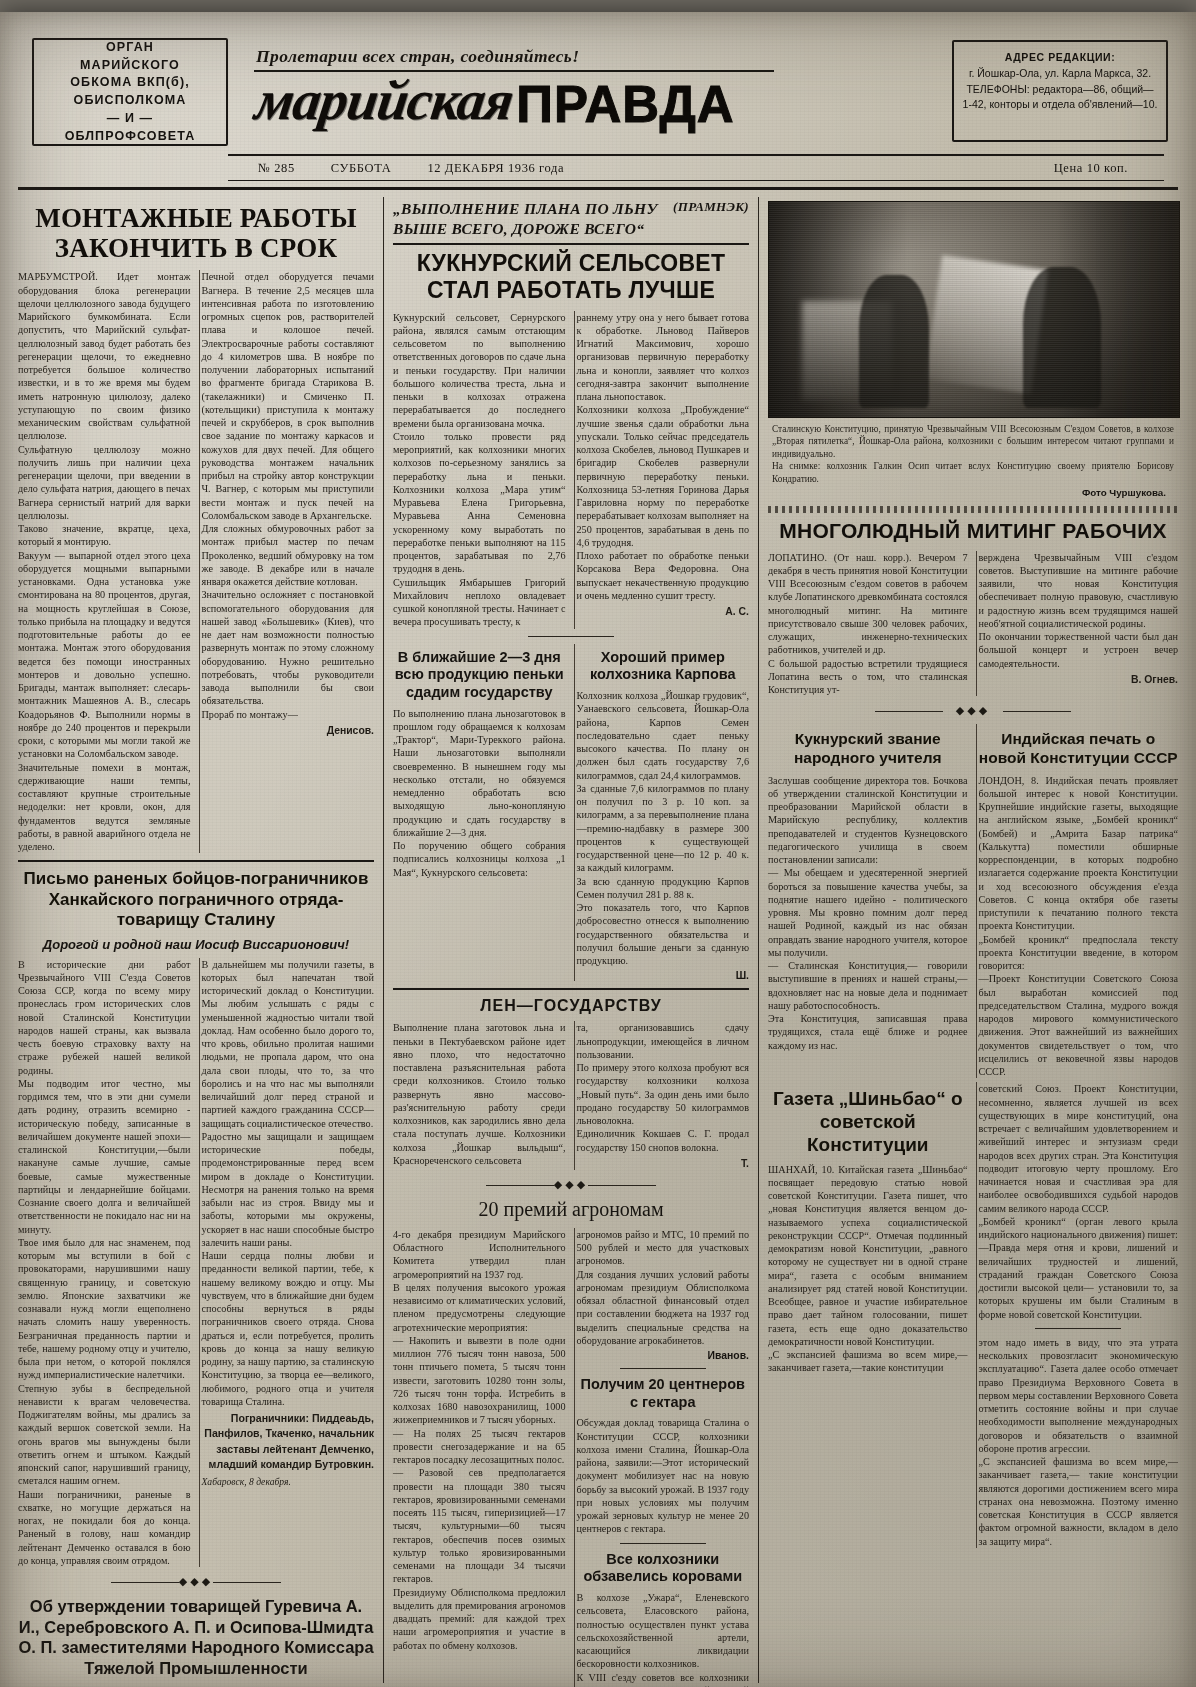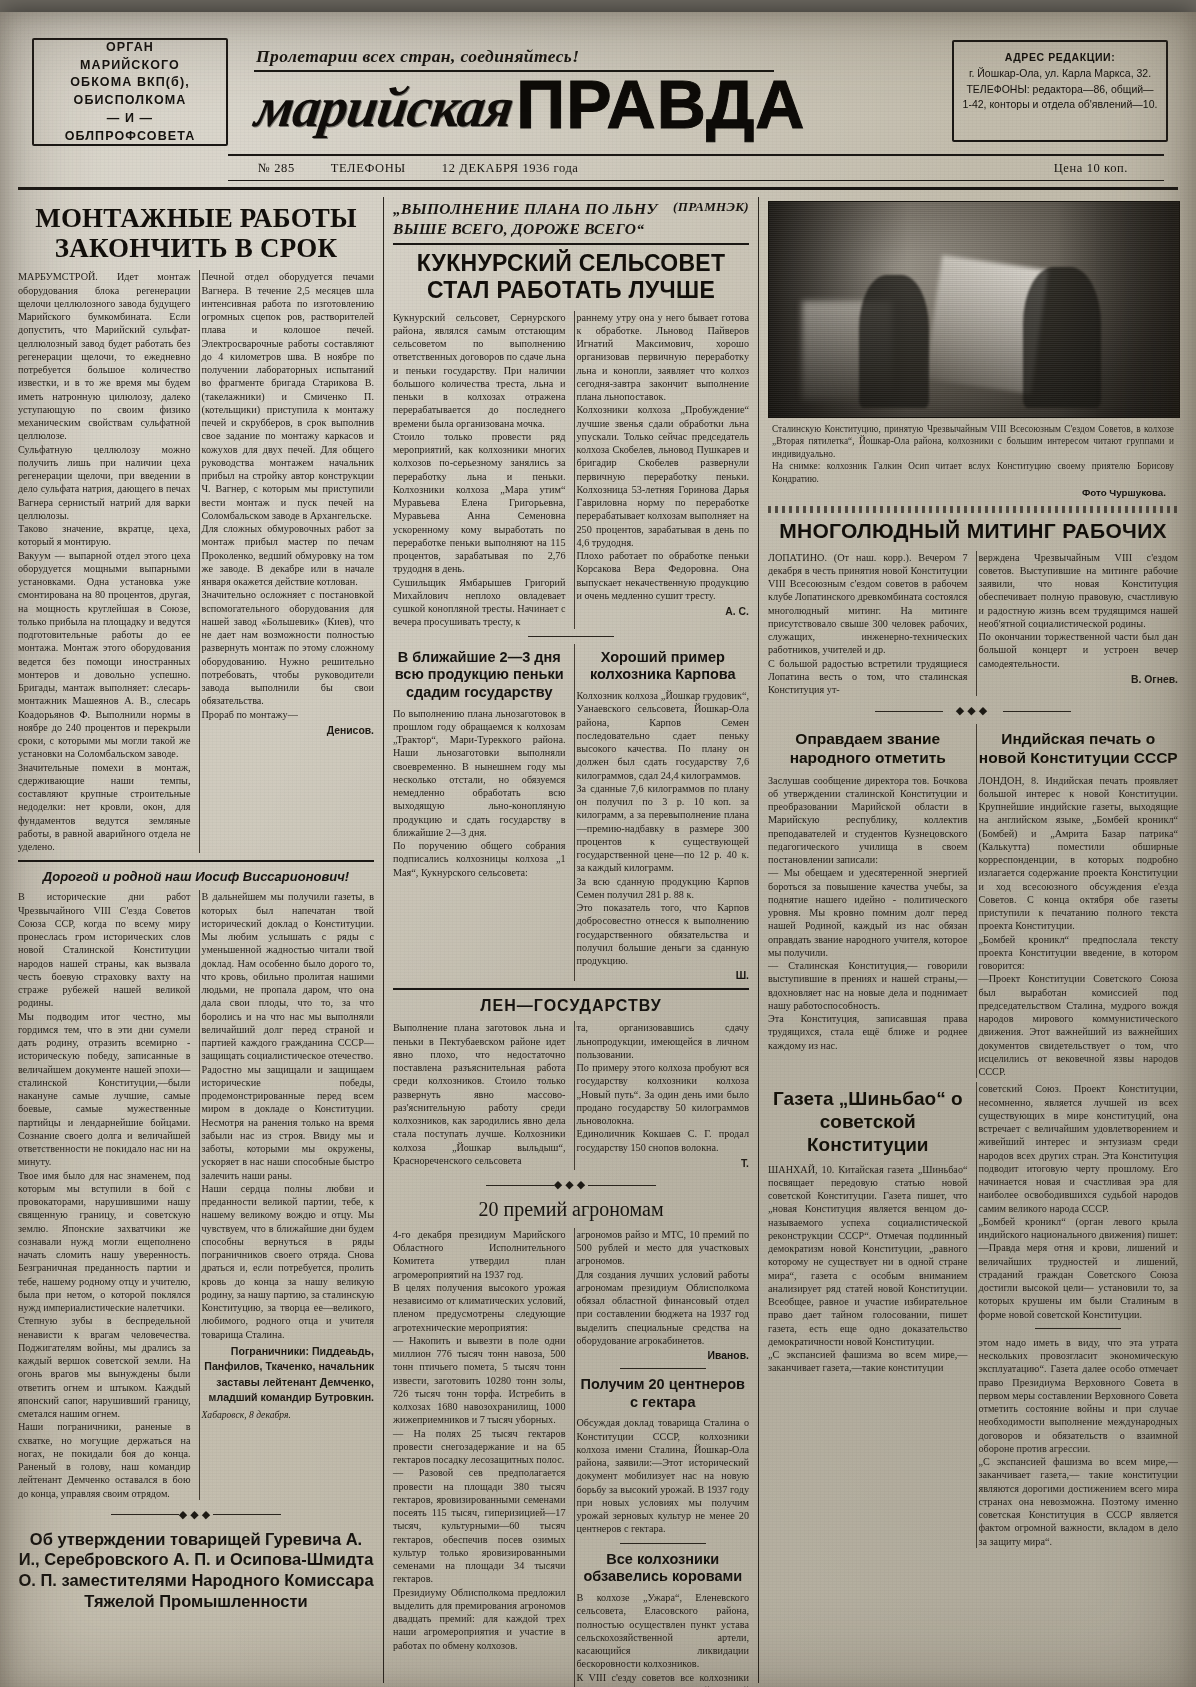--- a/index.html
+++ b/index.html
@@ -52,21 +52,21 @@
   .slogan-rule{height:2px;background:#1a1714;width:520px;margin:0 0 2px 4px;}
   .title-row{display:flex;align-items:flex-end;gap:4px;padding-left:6px;}
   .title-script{
     font-family:"Liberation Serif",serif;font-style:italic;font-weight:bold;
     font-size:56px;line-height:.96;letter-spacing:-1px;color:#100d0a;
     text-shadow:1px 1px 0 rgba(0,0,0,.45);
     transform:skewX(-8deg);
   }
   .title-block{
     font-family:"Liberation Sans",sans-serif;font-weight:bold;
-    font-size:68px;line-height:.9;letter-spacing:1px;color:#0d0b08;
+    font-size:51px;line-height:.9;letter-spacing:1px;color:#0d0b08;
     -webkit-text-stroke:1px #0d0b08;
   }
   .mh-right{
     width:196px;flex:0 0 196px;
     border:2px solid #1a1714;border-radius:2px;
     margin:6px 10px 10px 0;padding:8px 8px;
     text-align:center;
     font-family:"Liberation Sans",sans-serif;font-size:10.5px;line-height:1.5;color:#14110d;
   }
   .mh-right b{letter-spacing:.6px;}
@@ -215,21 +215,21 @@
 
       <div class="mh-right">
         <b>АДРЕС РЕДАКЦИИ:</b>
         <div>г. Йошкар-Ола, ул. Карла Маркса, 32. ТЕЛЕФОНЫ: редактора—86, общий—1-42, конторы и отдела об'явлений—10.</div>
       </div>
     </div>
 
     <div class="dateline">
       <div class="dl-left">
         <span>№ 285</span>
-        <span>ТЕЛЕФОНЫ</span>
+        <span>СУББОТА</span>
         <span>12 ДЕКАБРЯ 1936 года</span>
       </div>
       <div class="dl-right">Цена 10 коп.</div>
     </div>
 
     <div class="top-rule"></div>
 
     <div class="cols">
 
       <div class="col col-1">
@@ -245,20 +245,21 @@
             <div style="white-space:pre-line">Печной отдел оборудуется печами Вагнера. В течение 2,5 месяцев шла интенсивная работа по изготовлению огромных сцепок ров, растворителей плава и колошое печей. Электросварочные работы составляют до 4 километров шва. В ноябре по получении лабораторных испытаний во фрагменте бригада Старикова В. (такелажники) и Смиченко П. (котельщики) приступила к монтажу печей и скрубберов, в срок выполнив свое задание по монтажу каркасов и кожухов для двух печей. Для общего руководства монтажем начальник прибыл на стройку автор конструкции Ч. Вагнер, с которым мы приступили вести монтаж и пуск печей на Соломбальском заводе в Архангельске.
 Для сложных обмуровочных работ за монтаж прибыл мастер по печам Проколенко, ведший обмуровку на том же заводе. В декабре или в начале января окажется действие котлован.
 Значительно осложняет с постановкой вспомогательного оборудования для нашей завод «Большевик» (Киев), что не дает нам возможности полностью развернуть монтаж по этому сложному оборудованию. Нужно решительно потребовать, чтобы руководители завода выполнили бы свои обязательства.
 Прораб по монтажу—</div>
             <div class="sig">Денисов.</div>
           </div>
         </div>
 
         <div class="rule-mid"></div>
 
+        <div class="hl-md">Письмо раненых бойцов-пограничников Ханкайского пограничного отряда- товарищу Сталину</div>
         <div class="hl-sm" style="font-style:italic;font-size:13px;">Дорогой и родной наш Иосиф Виссарионович!</div>
         <div class="col-inner-2">
           <div class="sub txt" style="white-space:pre-line">В исторические дни работ Чрезвычайного VIII С'езда Советов Союза ССР, когда по всему миру пронеслась гром исторических слов новой Сталинской Конституции народов нашей страны, как вызвала честь боевую страховку вахту на страже рубежей нашей великой родины.
 Мы подводим итог честно, мы гордимся тем, что в эти дни сумели дать родину, отразить всемирно - историческую победу, записанные в величайшем документе нашей эпохи—сталинской Конституции,—были накануне самые лучшие, самые боевые, самые мужественные партийцы и лендарнейшие бойцами. Сознание своего долга и величайшей ответственности не покидало нас ни на минуту.
 Твое имя было для нас знаменем, под которым мы вступили в бой с провокаторами, нарушившими нашу священную границу, и советскую землю. Японские захватчики же сознавали нужд могли ещеполнено начать сломить нашу уверенность. Безграничная преданность партии и тебе, нашему родному отцу и учителю, была при нетом, о которой поклялся нужд империалистические налетчики.
 Степную зубы в беспредельной ненависти к врагам человечества. Поджигателям войны, мы дрались за каждый вершок советской земли. На огонь врагов мы вынуждены были ответить огнем и штыком. Каждый японский сапог, нарушивший границу, сметался нашим огнем.
 Наши пограничники, раненые в схватке, но могущие держаться на ногах, не покидали боя до конца. Раненый в голову, наш командир лейтенант Демченко оставался в бою до конца, управляя своим отрядом.</div>
           <div class="sub txt">
             <div style="white-space:pre-line">В дальнейшем мы получили газеты, в которых был напечатан твой исторический доклад о Конституции. Мы любим услышать с ряды с уменьшенной жадностью читали твой доклад. Нам особенно было дорого то, что кровь, обильно пролитая нашими людьми, не пропала даром, что она дала свои плоды, что то, за что боролись и на что нас мы выполняли величайший долг перед страной и партией каждого гражданина СССР—защищать социалистическое отечество.
 Радостно мы защищали и защищаем исторические победы, продемонстрированные перед всем миром в докладе о Конституции. Несмотря на ранения только на время забыли нас из строя. Ввиду мы и заботы, которыми мы окружены, ускоряет в нас наши способные быстро залечить наши раны.
@@ -385,21 +386,21 @@
             <div style="white-space:pre-line">верждена Чрезвычайным VIII с'ездом советов. Выступившие на митинге рабочие заявили, что новая Конституция обеспечивает полную правовую, счастливую и радостную жизнь всем трудящимся нашей необ'ятной социалистической родины.
 По окончании торжественной части был дан большой концерт и устроен вечер самодеятельности.</div>
             <div class="sig">В. Огнев.</div>
           </div>
         </div>
 
         <div class="orn">◆◆◆</div>
 
         <div class="col-inner-2">
           <div class="sub">
-            <div class="hl-md" style="font-size:15.5px;">Оправдаем звание народного отметить</div>
+            <div class="hl-md" style="font-size:15.5px;">Кукнурский звание народного учителя</div>
             <div class="txt" style="white-space:pre-line">Заслушав сообщение директора тов. Бочкова об утверждении сталинской Конституции и преобразовании Марийской области в Марийскую республику, коллектив преподавателей и студентов Кузнецовского педагогического училища в своем постановлении записали:
 — Мы обещаем и удесятеренной энергией бороться за повышение качества учебы, за поднятие нашего идейно - политического уровня. Мы кровно помним долг перед нашей Родиной, каждый из нас обязан оправдать звание народного учителя, которое мы получили.
 — Сталинская Конституция,— говорили выступившие в прениях и нашей страны,—вдохновляет нас на новые дела и поднимает нашу работоспособность.
 Эта Конституция, записавшая права трудящихся, стала ещё ближе и роднее каждому из нас.</div>
           </div>
           <div class="sub">
             <div class="hl-md" style="font-size:15.5px;">Индийская печать о новой Конституции СССР</div>
             <div class="txt" style="white-space:pre-line">ЛОНДОН, 8. Индийская печать проявляет большой интерес к новой Конституции. Крупнейшие индийские газеты, выходящие на английском языке, „Бомбей кроникл“ (Бомбей) и „Амрита Базар патрика“ (Калькутта) поместили обширные корреспонденции, в которых подробно излагается содержание проекта Конституции и ход всесоюзного обсуждения е'езда Советов. С конца октября обе газеты приступили к печатанию полного текста проекта Конституции.
 „Бомбей кроникл“ предпослала тексту проекта Конституции введение, в котором говорится:
 —Проект Конституции Советского Союза был выработан комиссией под председательством Сталина, мудрого вождя народов мирового коммунистического движения. Этот важнейший из важнейших документов свидетельствует о том, что исцелились от вековечной язвы народов СССР.</div>

